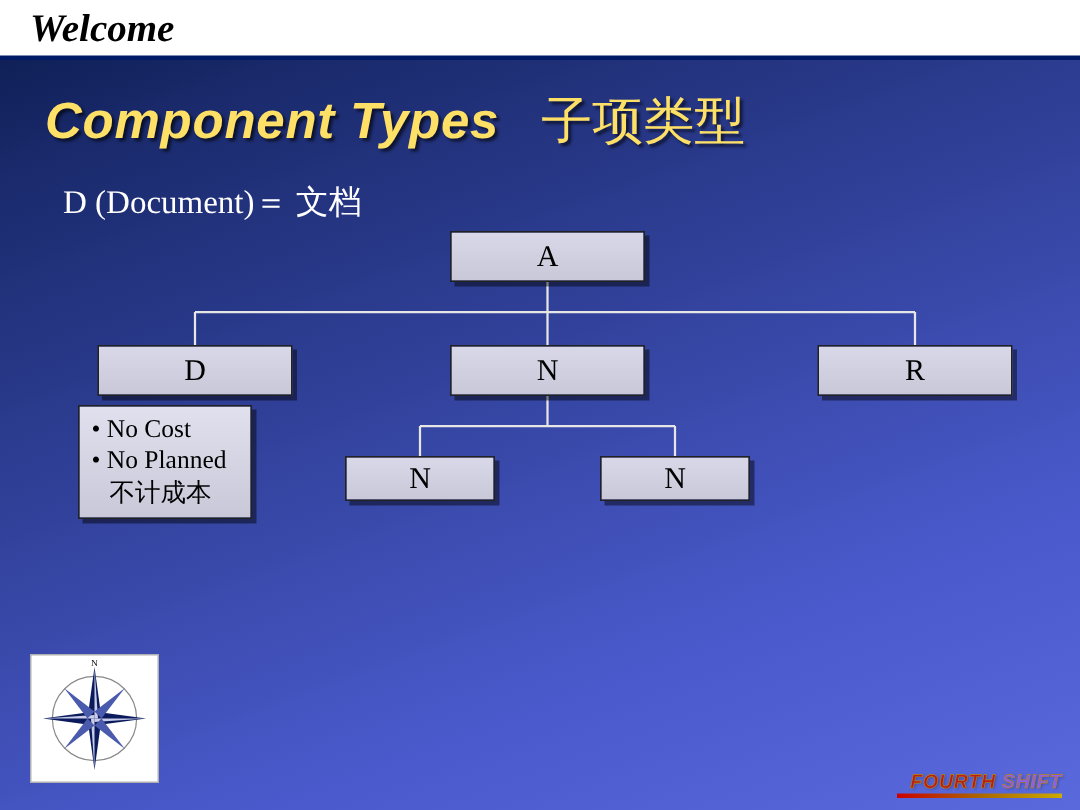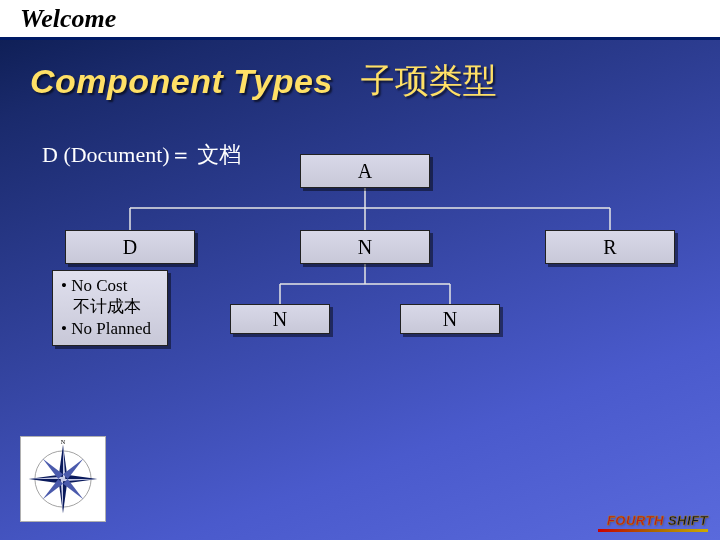--- a/index.html
+++ b/index.html
@@ -50,21 +50,20 @@
     color: #ffe066;
     text-shadow: 2px 2px 2px rgba(0,0,0,0.6);
   }
   .subtitle {
     position: absolute;
     top: 120px;
     left: 42px;
     font-size: 22px;
     color: #fff;
     font-family: "Times New Roman","SimSun",serif;
-    margin-top: 20px;
   }
   .diagram {
     position: absolute;
     top: 150px;
     left: 0;
     width: 720px;
     height: 260px;
   }
   .node {
     position: absolute;
@@ -114,21 +113,21 @@
     bottom: 12px;
     font-family: Arial, sans-serif;
     font-weight: 900;
     font-style: italic;
     font-size: 13px;
     letter-spacing: 0.5px;
     -webkit-text-stroke: 0.4px #bb8800;
     text-shadow: 1px 1px 2px rgba(0,0,0,0.25);
   }
   .footer-brand .a { color: #b91c1c; }
-  .footer-brand .b { color: #0f172a; }
+  .footer-brand .b { color: #8b5cf6; }
   .footer-underline {
     position: absolute;
     right: 12px;
     bottom: 8px;
     width: 110px;
     height: 3px;
     background: linear-gradient(90deg, #cc0000, #aa6600, #ccaa00);
   }
 </style>
 </head>
@@ -177,22 +176,22 @@
   <div class="node small" style="left:230px; top:154px;">
     <span>N</span>
   </div>
   <div class="node small" style="left:400px; top:154px;">
     <span>N</span>
   </div>
 </div>
 
 <div class="bullets">
   <div>• No Cost</div>
+  <div>• No Planned</div>
   <div style="padding-left:12px">不计成本</div>
-  <div>• No Planned</div>
 </div>
 
 <div class="compass">
   <svg width="78" height="78" viewBox="0 0 100 100">
     <circle cx="50" cy="50" r="36" fill="none" stroke="#888" stroke-width="1"></circle>
     <polygon points="50,6 56,50 50,94 44,50" fill="#0a1a5c"></polygon>
     <polygon points="6,50 50,56 94,50 50,44" fill="#0a1a5c"></polygon>
     <polygon points="50,6 53,50 50,50" fill="#c8cce8"></polygon>
     <polygon points="94,50 50,53 50,50" fill="#c8cce8"></polygon>
     <polygon points="50,94 47,50 50,50" fill="#c8cce8"></polygon>

